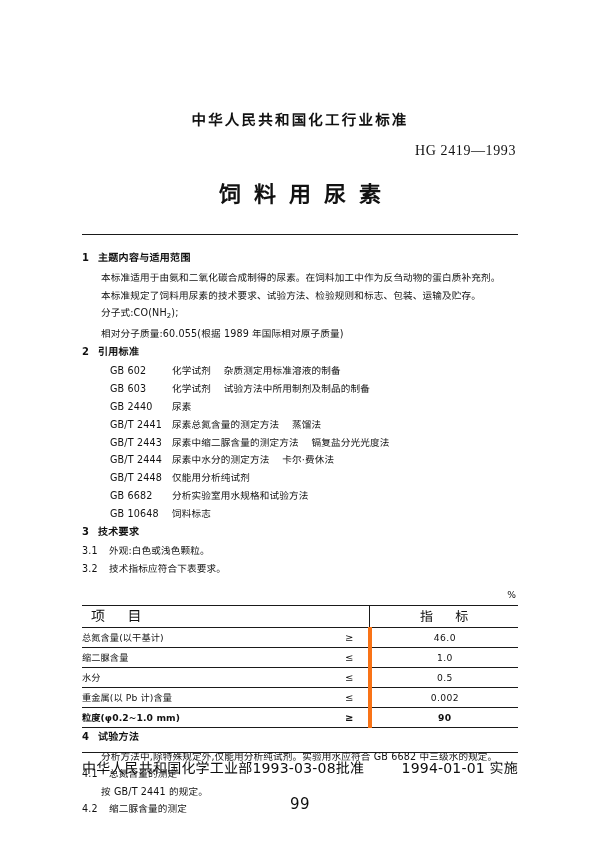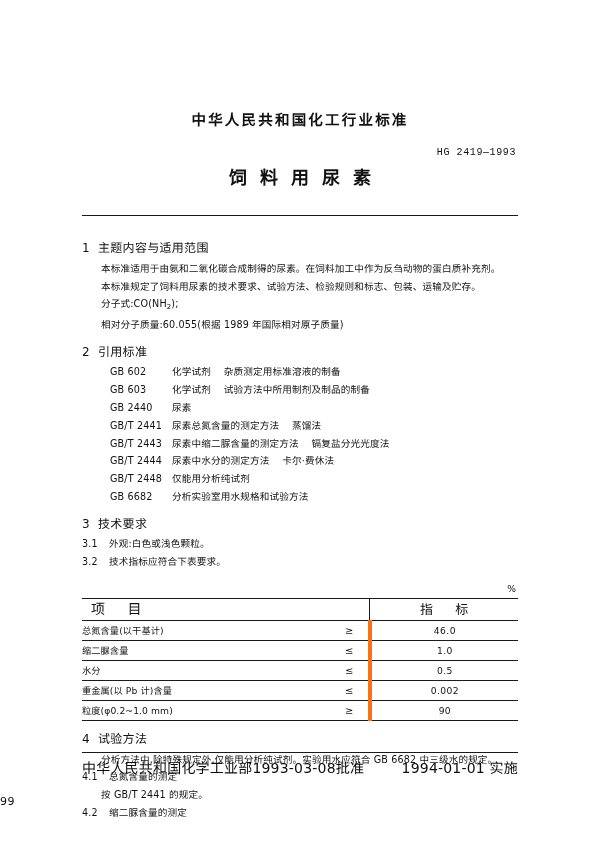--- a/index.html
+++ b/index.html
@@ -39,51 +39,50 @@
     letter-spacing: 2.2px;
     line-height: 1.2;
     color: #111;
   }
   .std-number-row {
     margin-top: 11px;
     text-align: right;
     padding-right: 2px;
   }
   .std-number {
-    font-family: Liberation Mono, monospace;
-    font-size: 10px;
+    font-family: Liberation Serif, serif;
+    font-size: 14px;
     letter-spacing: 0.6px;
     color: #111;
   }
   .doc-title {
-    margin-top: 4px;
-    font-size: 18px;
+    margin-top: 17px;
+    font-size: 22px;
     font-weight: bold;
     letter-spacing: 13px;
     text-indent: 13px;
     color: #111;
   }
   .rule-top {
     margin: 26px 0 0 0;
     border: 0;
     border-top: 1.3px solid #1a1a1a;
     height: 0;
   }
 
   
   .content {
     padding-top: 14px;
     font-size: 9.6px;
     line-height: 17.6px;
     color: #111;
   }
   .sec-head {
-    font-weight: normal;
-    font-size: 12px;
-    margin-top: 10px;
+    font-weight: bold;
+    font-size: 10px;
     margin-bottom: 2px;
     letter-spacing: 0.3px;
   }
   .sec-head .num {
     display: inline-block;
     width: 16px;
   }
   .para {
     text-indent: 19px;
     letter-spacing: 0.15px;
@@ -139,20 +138,21 @@
     vertical-align: middle;
     font-weight: normal;
   }
   table.spec thead th {
     border-top: 1.3px solid #1a1a1a;
     border-bottom: 0.9px solid #1a1a1a;
     height: 21px;
   }
   table.spec tr.last td {
     border-bottom: 1.3px solid #1a1a1a;
+    font-weight: bold;
   }
   .col-item   { width: 57%; }
   .col-sign   { width: 9%;  }
   .col-index  { width: 34%; border-left: 1px solid #1a1a1a; }
   .hdr-item {
     text-align: left;
     letter-spacing: 9px;
     text-indent: 9px;
     font-size: 14px;
     border-right: 0;
@@ -196,22 +196,22 @@
     justify-content: space-between;
     align-items: flex-end;
     font-size: 14px;
     letter-spacing: 0.2px;
   }
   .page-num {
     position: absolute;
     left: 0;
     right: 0;
     top: 795px;
-    text-align: left;
-    font-size: 11px;
+    text-align: center;
+    font-size: 15px;
     letter-spacing: 0.5px;
   }
   sub { font-size: 0.72em; vertical-align: -0.22em; }
 </style>
 </head>
 <body>
 
 <div class="page">
 
   <div class="doc-header">
@@ -241,20 +241,21 @@
     </div>
     <ul class="ref-list">
       <li><span class="ref-code">GB 602</span><span>化学试剂    杂质测定用标准溶液的制备</span></li>
       <li><span class="ref-code">GB 603</span><span>化学试剂    试验方法中所用制剂及制品的制备</span></li>
       <li><span class="ref-code">GB 2440</span><span>尿素</span></li>
       <li><span class="ref-code">GB/T 2441</span><span>尿素总氮含量的测定方法    蒸馏法</span></li>
       <li><span class="ref-code">GB/T 2443</span><span>尿素中缩二脲含量的测定方法    镉复盐分光光度法</span></li>
       <li><span class="ref-code">GB/T 2444</span><span>尿素中水分的测定方法    卡尔·费休法</span></li>
       <li><span class="ref-code">GB/T 2448</span><span>仅能用分析纯试剂</span></li>
       <li><span class="ref-code">GB 6682</span><span>分析实验室用水规格和试验方法</span></li>
+      <li><span class="ref-code">GB 10648</span><span>饲料标志</span></li>
     </ul>
 
     <div class="sec-head">
       <span class="num">3</span><span>技术要求</span>
     </div>
     <div class="subsec">
       <span class="num">3.1</span><span>外观:白色或浅色颗粒。</span>
     </div>
     <div class="subsec">
       <span class="num">3.2</span><span>技术指标应符合下表要求。</span>

